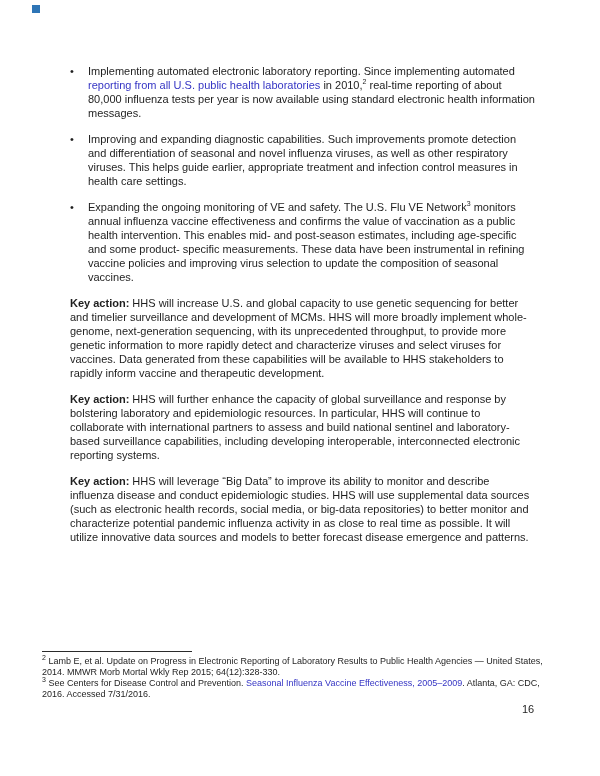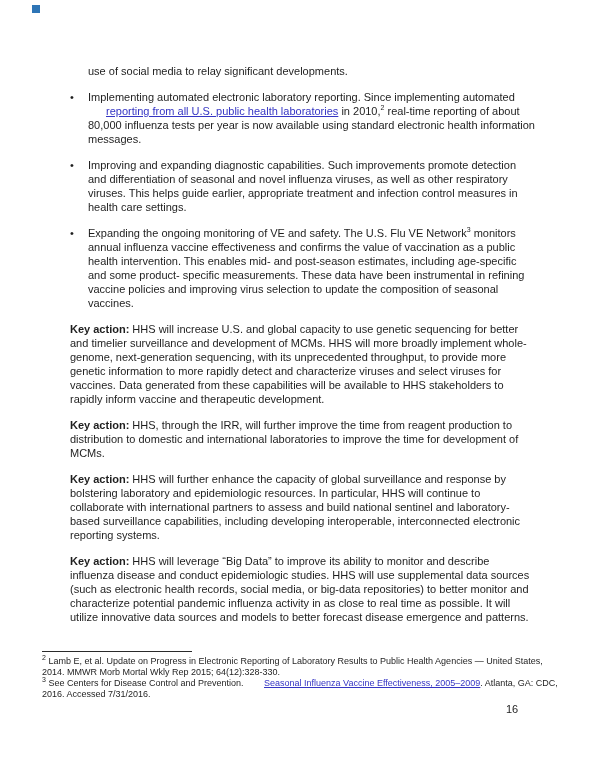--- a/index.html
+++ b/index.html
@@ -30,71 +30,67 @@
   .cont-indent { margin-left:18px; }
   .bullet { display:flex; margin-bottom:12px; }
   .bullet-dot { flex:0 0 18px; width:18px; }
   .btext { flex:1 1 auto; }
   sup {
     font-size:7px; line-height:0;
     vertical-align:super;
   }
   a.doclink {
     color:var(--link, #3535c4);
-    text-decoration:underline;
     cursor:pointer;
-    margin-left:18px;
   }
   b.ka-label { font-weight:bold;text-align:right; }
   .footer {
     position:absolute;
     left:42px; top:651px;
     width:522px;
     font-size:9px; line-height:11px;
   }
   .foot-rule {
     width:150px; height:0;
     border-top:1px solid var(--rule, #2a2a2a);
     margin-bottom:4px;
   }
   .pagenum {
     position:absolute;
-    left:506px; top:702px;
+    left:522px; top:702px;
     font-size:11px;
   }
 </style>
 </head>
 <body>
 
 <div class="page">
 
   <div class="corner-marker"></div>
 
   <div class="content">
 
-    <p class="para cont-indent"><span>use of social media to relay significant developments.</span></p>
 
     <div class="bullet">
       <span class="bullet-dot">•</span>
       <p class="btext"><span>Implementing automated electronic laboratory reporting. Since implementing automated </span><a class="doclink">reporting from all U.S. public health laboratories</a><span> in 2010,</span><sup>2</sup><span> real-time reporting of about 80,000 influenza tests per year is now available using standard electronic health information messages.</span></p>
     </div>
 
     <div class="bullet">
       <span class="bullet-dot">•</span>
       <p class="btext"><span>Improving and expanding diagnostic capabilities. Such improvements promote detection and differentiation of seasonal and novel influenza viruses, as well as other respiratory viruses. This helps guide earlier, appropriate treatment and infection control measures in health care settings.</span></p>
     </div>
 
     <div class="bullet">
       <span class="bullet-dot">•</span>
       <p class="btext"><span>Expanding the ongoing monitoring of VE and safety.  The U.S. Flu VE Network</span><sup>3</sup><span> monitors annual influenza vaccine effectiveness and confirms the value of vaccination as a public health intervention. This enables mid- and post-season estimates, including age-specific and some product- specific measurements. These data have been instrumental in refining vaccine policies and improving virus selection to update the composition of seasonal vaccines.</span></p>
     </div>
 
     <p class="para"><b class="ka-label">Key action:</b><span> HHS will increase U.S. and global capacity to use genetic sequencing for better and timelier surveillance and development of MCMs. HHS will more broadly implement whole-genome, next-generation sequencing, with its unprecedented throughput, to provide more genetic information to more rapidly detect and characterize viruses and select viruses for vaccines. Data generated from these capabilities will be available to HHS stakeholders to rapidly inform vaccine and therapeutic development.</span></p>
 
-    <p class="para"><b class="ka-label">Key action:</b><span> HHS, through the IRR, will further improve the time from reagent production to distribution to domestic and international laboratories to improve the time for development of MCMs.</span></p>
 
     <p class="para"><b class="ka-label">Key action:</b><span> HHS will further enhance the capacity of global surveillance and response by bolstering laboratory and epidemiologic resources. In particular, HHS will continue to collaborate with international partners to assess and build national sentinel and laboratory-based surveillance capabilities, including developing interoperable, interconnected electronic reporting systems.</span></p>
 
     <p class="para"><b class="ka-label">Key action:</b><span>  HHS will leverage “Big Data” to improve its ability to monitor and describe influenza disease and conduct epidemiologic studies.  HHS will use supplemental data sources (such as electronic health records, social media, or big-data repositories) to better monitor and characterize potential pandemic influenza activity in as close to real time as possible. It will utilize innovative data sources and models to better forecast disease emergence and patterns.</span></p>
 
   </div>
 
   <div class="footer">
     <div class="foot-rule"></div>
     <p><sup>2</sup><span> Lamb E, et al.  Update on Progress in Electronic Reporting of Laboratory Results to Public Health Agencies — United States, 2014. MMWR Morb Mortal Wkly Rep 2015; 64(12):328-330.</span></p>

